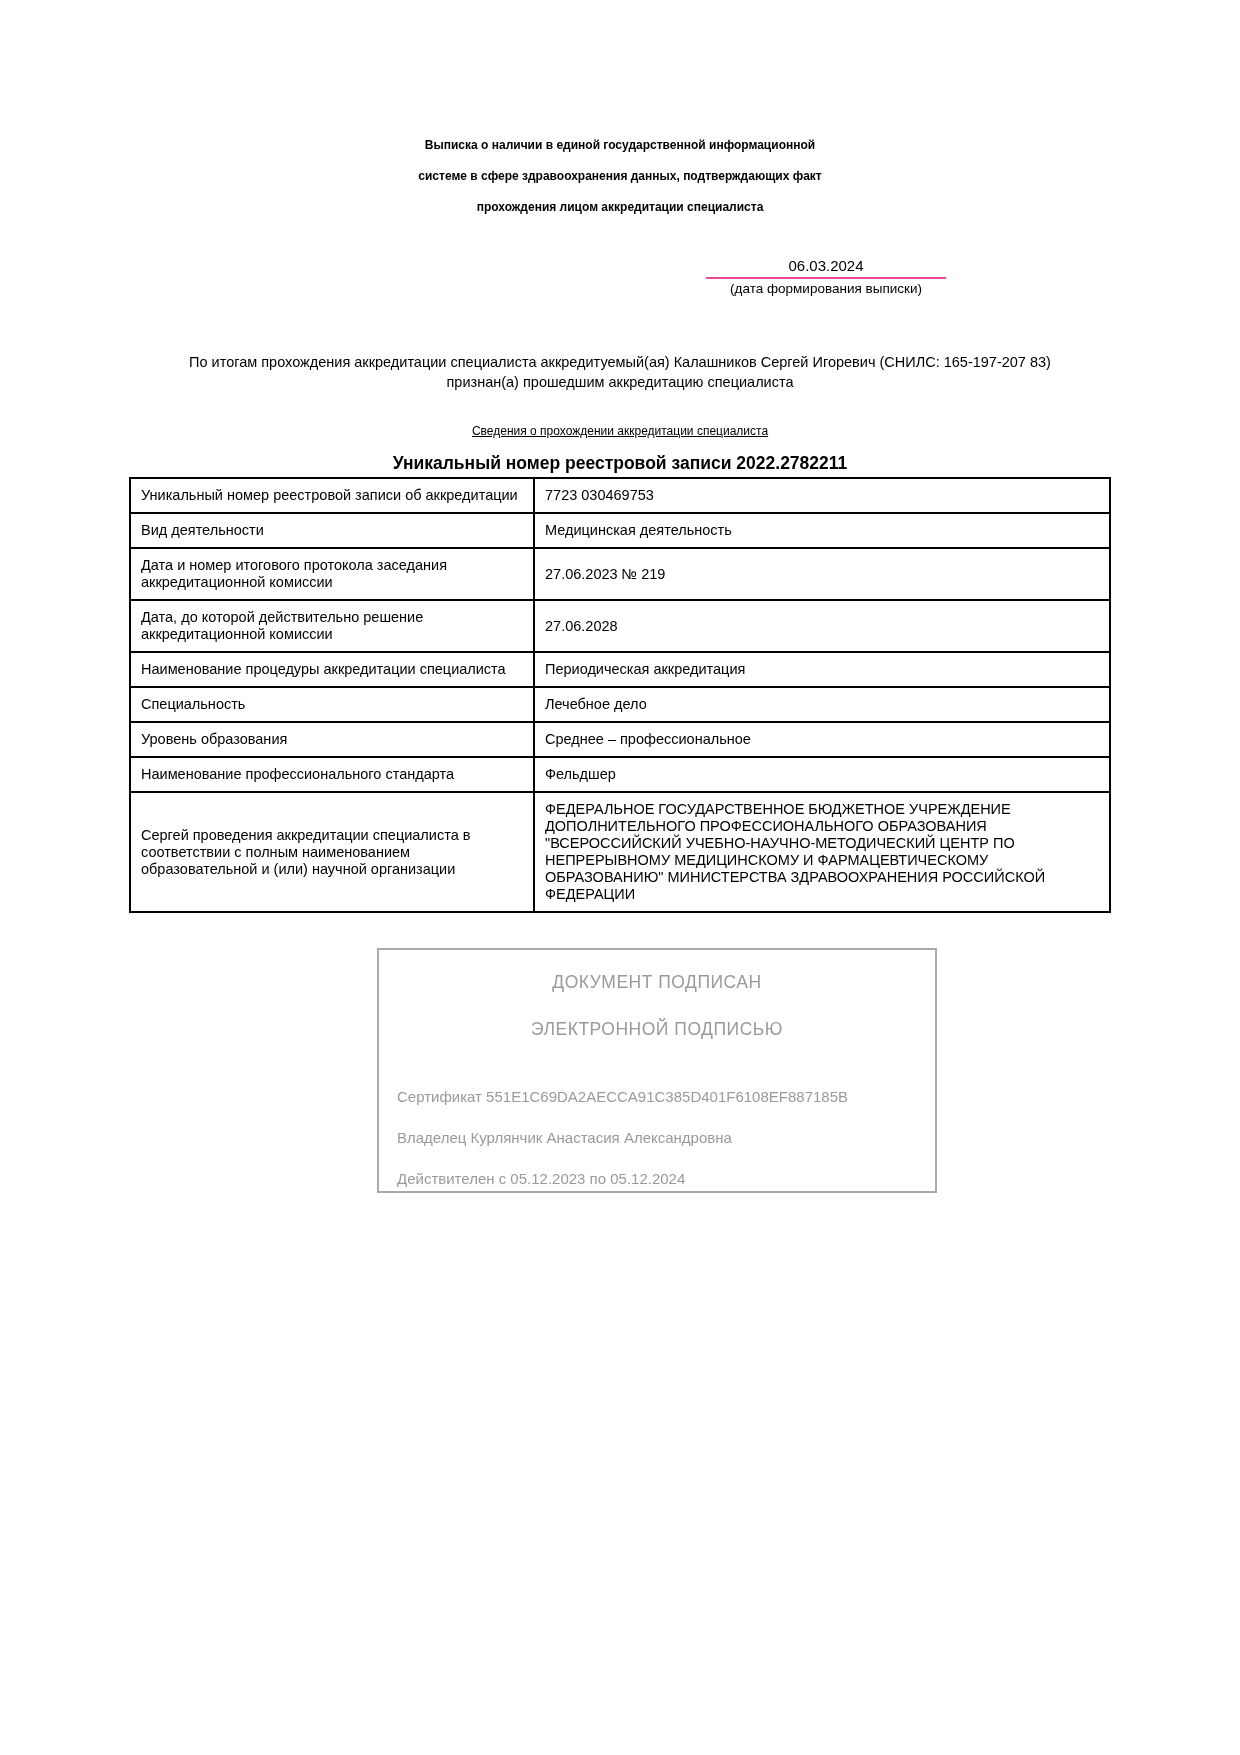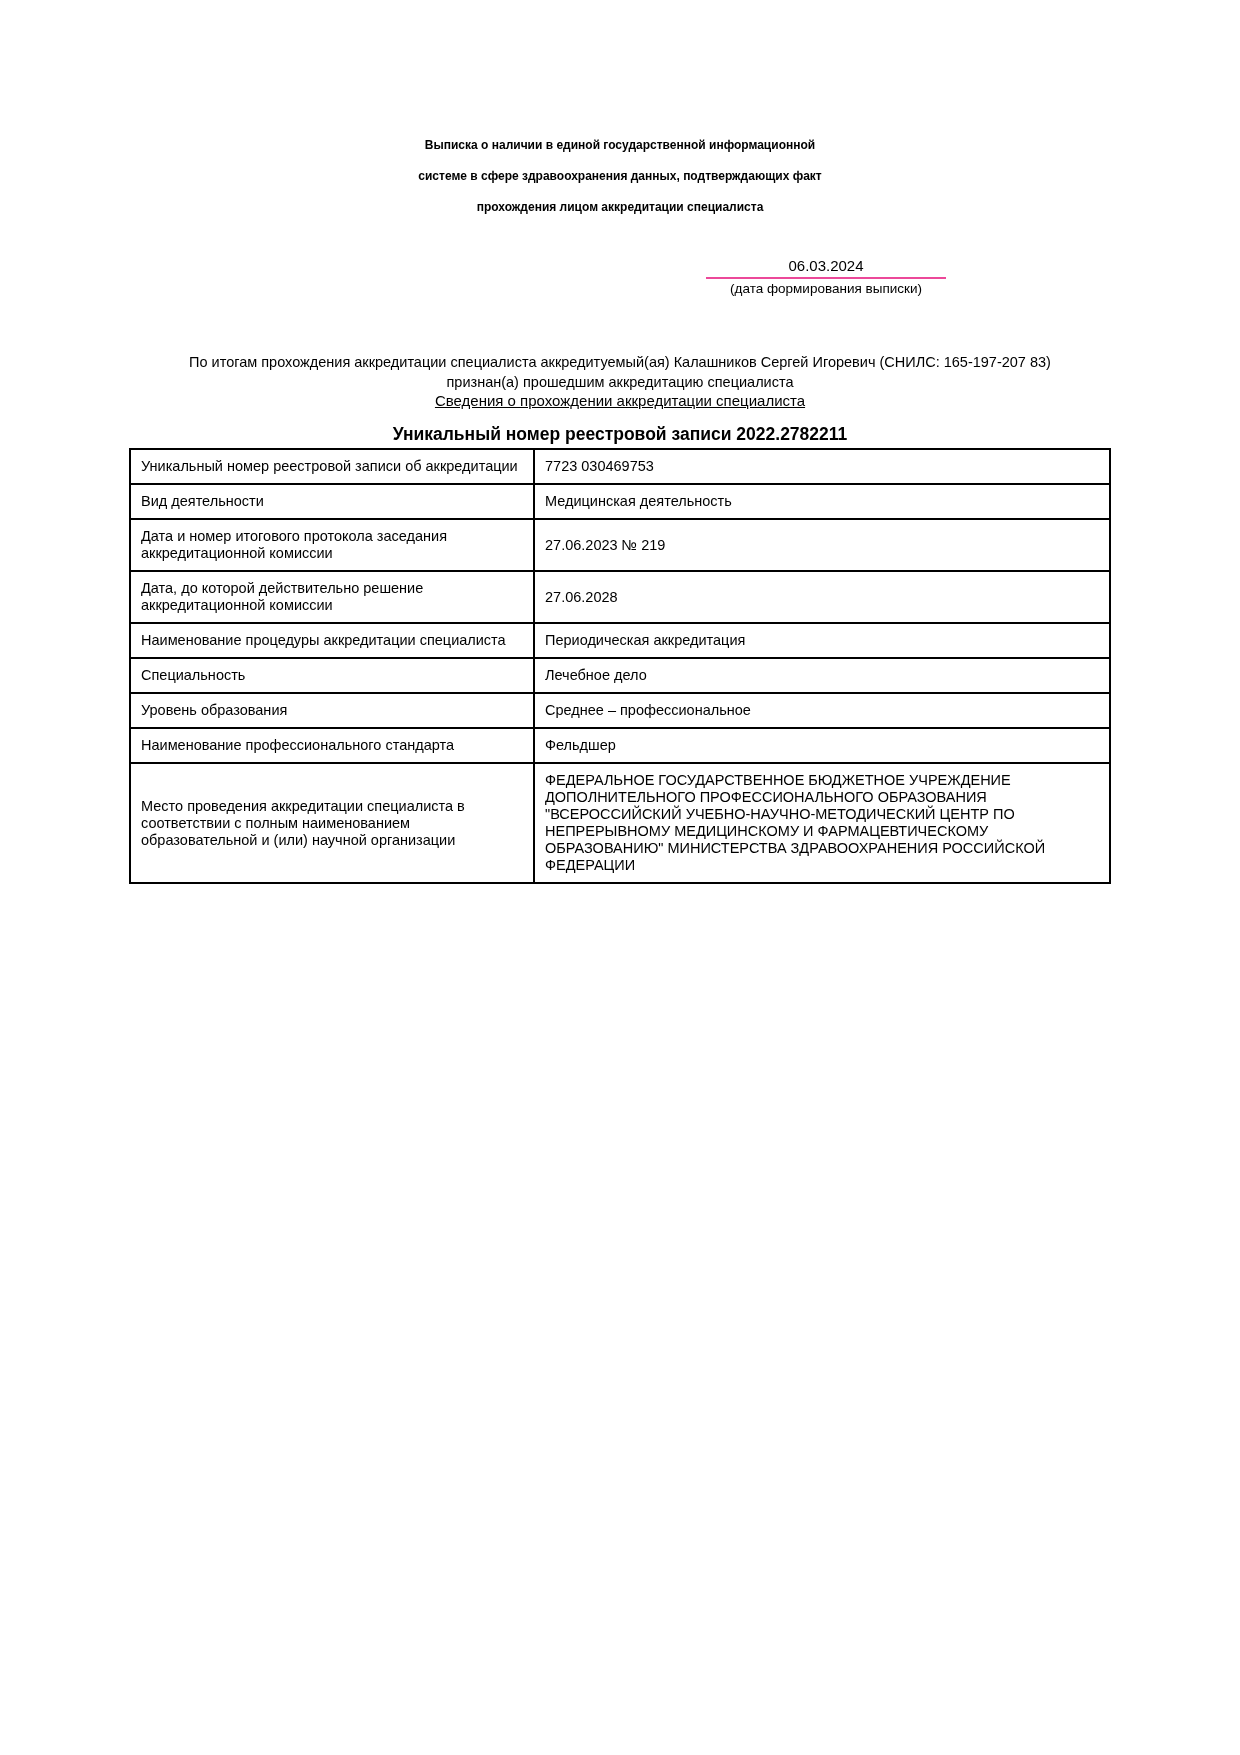--- a/index.html
+++ b/index.html
@@ -41,22 +41,23 @@
   }
 
   .intro {
     margin-top: 56px;
     text-align: center;
     font-size: 14.5px;
     line-height: 20px;
   }
 
   .section-heading {
+    margin-top: 32px;
     text-align: center;
-    font-size: 15px;
+    font-size: 12px;
     text-decoration: underline;
   }
 
   .registry-heading {
     margin-top: 15px;
     text-align: center;
     font-size: 17.5px;
     font-weight: bold;
   }
 
@@ -161,20 +162,27 @@
           <td class="label-cell">Уровень образования</td>
           <td class="value-cell">Среднее – профессиональное</td>
         </tr>
 
         <tr>
           <td class="label-cell">Наименование профессионального стандарта</td>
           <td class="value-cell">Фельдшер</td>
         </tr>
 
         <tr>
-          <td class="label-cell">Место проведения аккредитации специалиста в соответствии с полным наименованием образовательной и (или) научной организации</td>
+          <td class="label-cell">Сергей проведения аккредитации специалиста в соответствии с полным наименованием образовательной и (или) научной организации</td>
           <td class="value-cell">ФЕДЕРАЛЬНОЕ ГОСУДАРСТВЕННОЕ БЮДЖЕТНОЕ УЧРЕЖДЕНИЕ ДОПОЛНИТЕЛЬНОГО ПРОФЕССИОНАЛЬНОГО ОБРАЗОВАНИЯ "ВСЕРОССИЙСКИЙ УЧЕБНО-НАУЧНО-МЕТОДИЧЕСКИЙ ЦЕНТР ПО НЕПРЕРЫВНОМУ МЕДИЦИНСКОМУ И ФАРМАЦЕВТИЧЕСКОМУ ОБРАЗОВАНИЮ" МИНИСТЕРСТВА ЗДРАВООХРАНЕНИЯ РОССИЙСКОЙ ФЕДЕРАЦИИ</td>
         </tr>
       </tbody>
   </table>
 
+  <div class="sig-box">
+    <div class="sig-title sig-title-1">ДОКУМЕНТ ПОДПИСАН</div>
+    <div class="sig-title sig-title-2">ЭЛЕКТРОННОЙ ПОДПИСЬЮ</div>
+    <div class="sig-line sig-cert">Сертификат 551E1C69DA2AECCA91C385D401F6108EF887185B</div>
+    <div class="sig-line">Владелец Курлянчик Анастасия Александровна</div>
+    <div class="sig-line">Действителен с 05.12.2023 по 05.12.2024</div>
+  </div>
 
 </div>
 
 </body></html>

